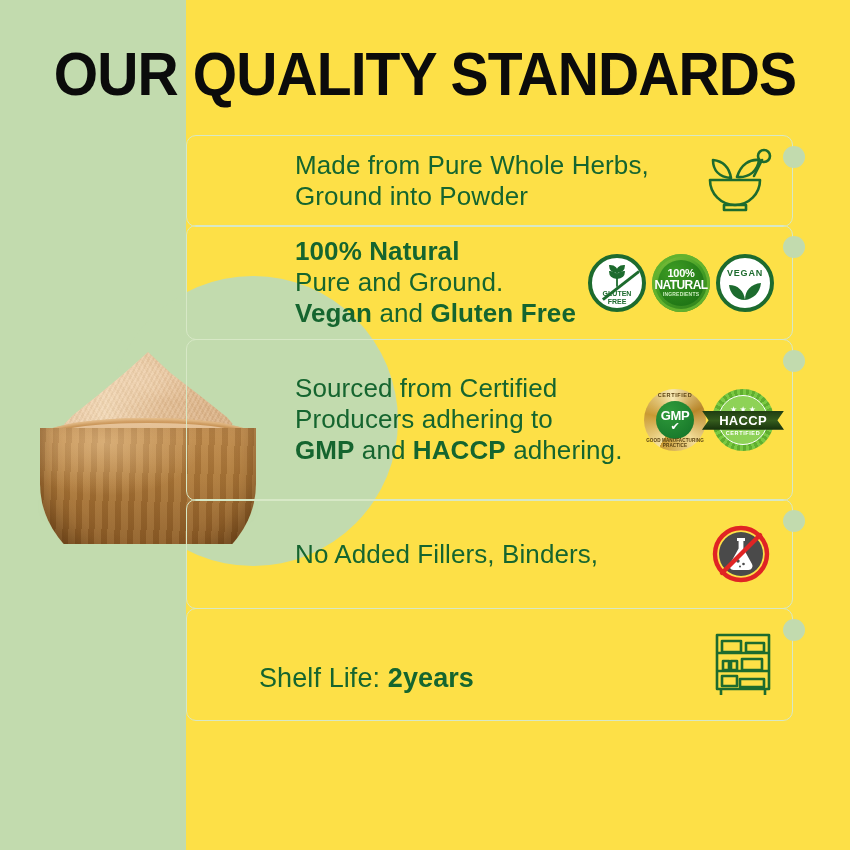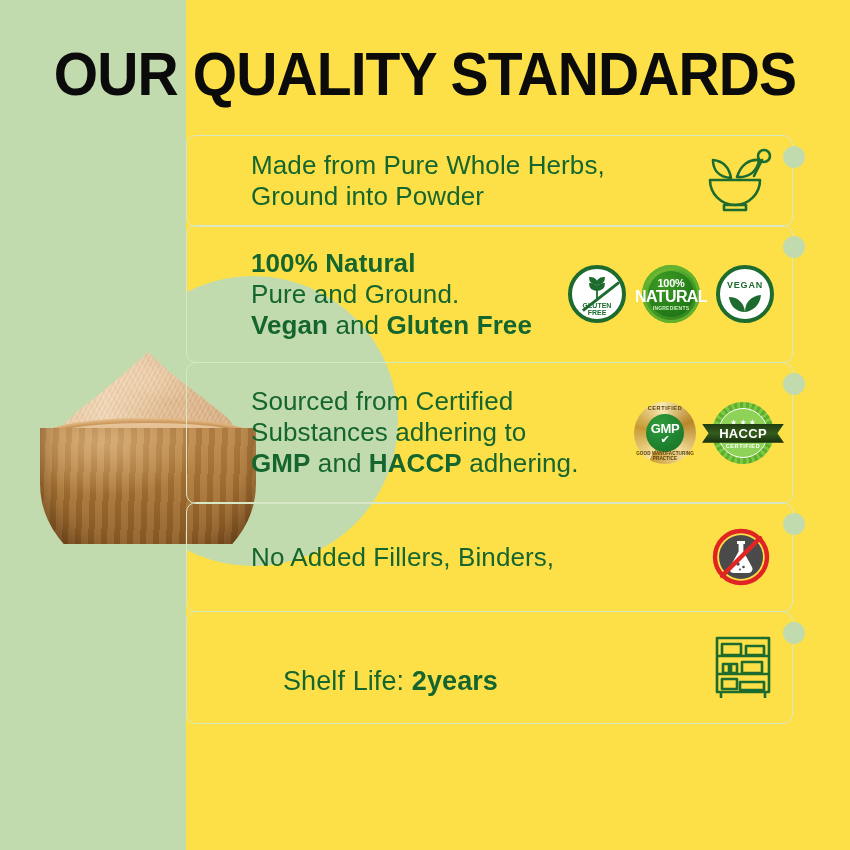--- a/index.html
+++ b/index.html
@@ -129,74 +129,74 @@
   .row {
     position: relative;
     border: 1.6px solid #d7e8c6;
     border-radius: 10px;
     background: rgba(255,255,255,0.0);
     display: flex;
     align-items: center;
     margin-bottom: -1.6px;
   }
   .row.r1 { height: 92px; }
-  .row.r2 { height: 138px; }
-  .row.r3 { height: 142px; }
+  .row.r2 { height: 115px; }
+  .row.r3 { height: 162px; }
   .row.r4 { height: 110px; }
   .row.r5 { height: 113px; }
   .row.r6 { height: 113px; }
 
   .row .dot {
     position: absolute;
     right: -13px; top: 10px;
     width: 22px; height: 22px;
     border-radius: 50%;
     background: #c2dbae;
   }
 
   .row-text {
     flex: 1 1 auto;
-    padding-left: 64px;
+    padding-left: 108px;
     padding-right: 6px;
     color: #15652f;
     font-family: "Liberation Sans Narrow", "Liberation Sans", sans-serif;
     font-size: 26px;
     line-height: 31px;
     letter-spacing: 0.1px;
   }
   .row-text .b { font-weight: 700; }
-  .row.r6 .row-text { padding-left: 96px; font-size: 27px; margin-top: 28px; }
+  .row.r6 .row-text { padding-left: 72px; font-size: 27px; margin-top: 28px; }
 
   .row-icons {
     flex: 0 0 auto;
     display: flex;
     align-items: center;
     justify-content: space-between;
-    gap: 16px;
+    gap: 6px;
     padding-right: 18px;
   }
 
   
   .badge { position: relative; flex: 0 0 auto; }
 
   .seal-natural {
     width: 58px; height: 58px; border-radius: 50%;
     background: linear-gradient(150deg, #8cc63f 0%, #45a026 45%, #2f7d1b 100%);
     display: flex; align-items: center; justify-content: center;
     box-shadow: 0 0 0 3px #63b22e inset;
   }
   .seal-natural .inner {
     width: 46px; height: 46px; border-radius: 50%;
     background: radial-gradient(circle at 34% 26%, #3d9c23 0%, #176b12 100%);
     display: flex; flex-direction: column;
     align-items: center; justify-content: center;
     color: #ffffff; line-height: 1;
   }
   .seal-natural .l1 { font-size: 11px; font-weight: 700; letter-spacing: -0.3px; }
-  .seal-natural .l2 { font-size: 16px; font-weight: 700; letter-spacing: -0.6px; }
+  .seal-natural .l2 { font-size: 12px; font-weight: 700; letter-spacing: -0.6px; }
   .seal-natural .l3 { font-size: 5px; font-weight: 700; letter-spacing: 0.2px; color:#cdeec0; margin-top:1px; }
 
   .seal-ring {
     width: 58px; height: 58px; border-radius: 50%;
     border: 4px solid #1d6b2e;
     display: flex; flex-direction: column;
     align-items: center; justify-content: center;
     background: #ffffff;
     overflow: hidden;
   }
@@ -372,21 +372,21 @@
             </svg>
           </div>
         </div>
       </div>
     </div>
 
     <div class="row r3">
       <div class="dot"></div>
       <div class="row-text">
         <div><span>Sourced from Certified</span></div>
-        <div><span>Substances adhering to</span></div>
+        <div><span>Producers adhering to</span></div>
         <div>
           <span class="b">GMP</span><span> and </span><span class="b">HACCP</span><span> adhering.</span>
         </div>
       </div>
       <div class="row-icons">
         <div class="badge">
           <div class="seal-gmp">
             <div class="cert-top">CERTIFIED</div>
             <div class="cert-bot">GOOD MANUFACTURING PRACTICE</div>
             <div class="gmp-inner">

